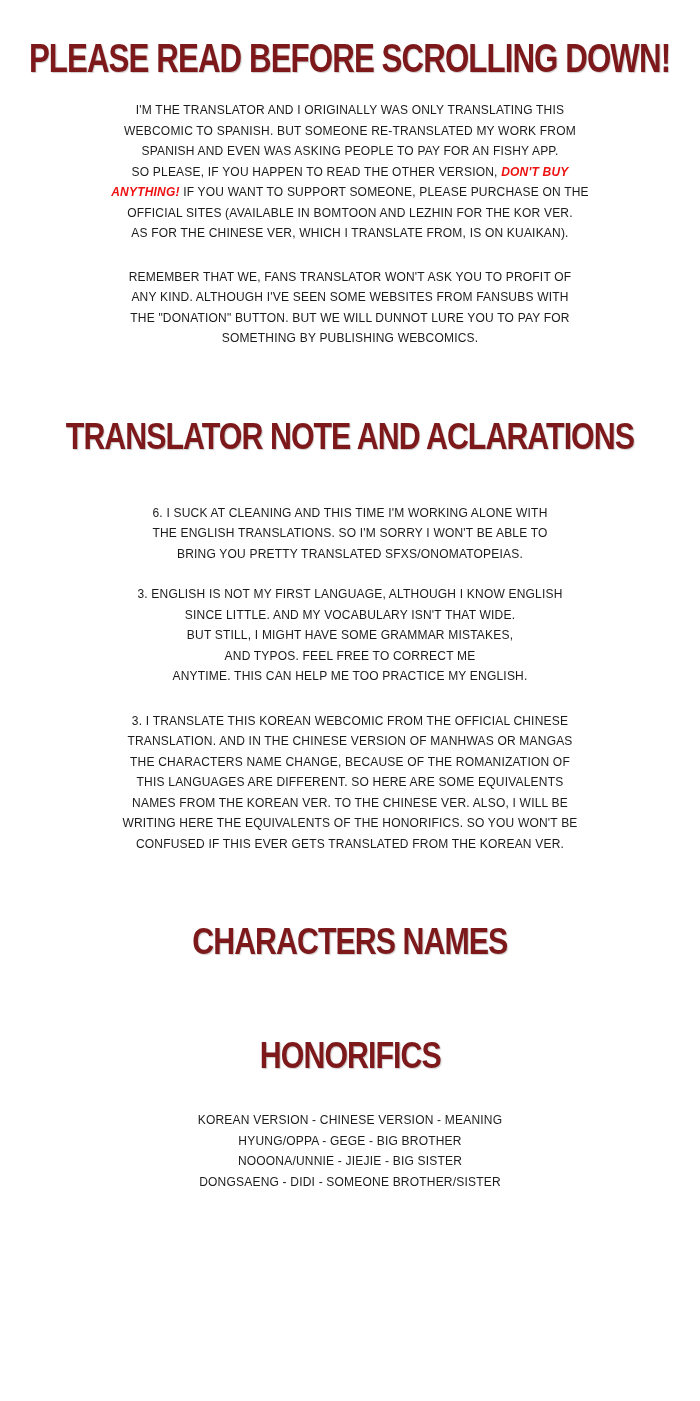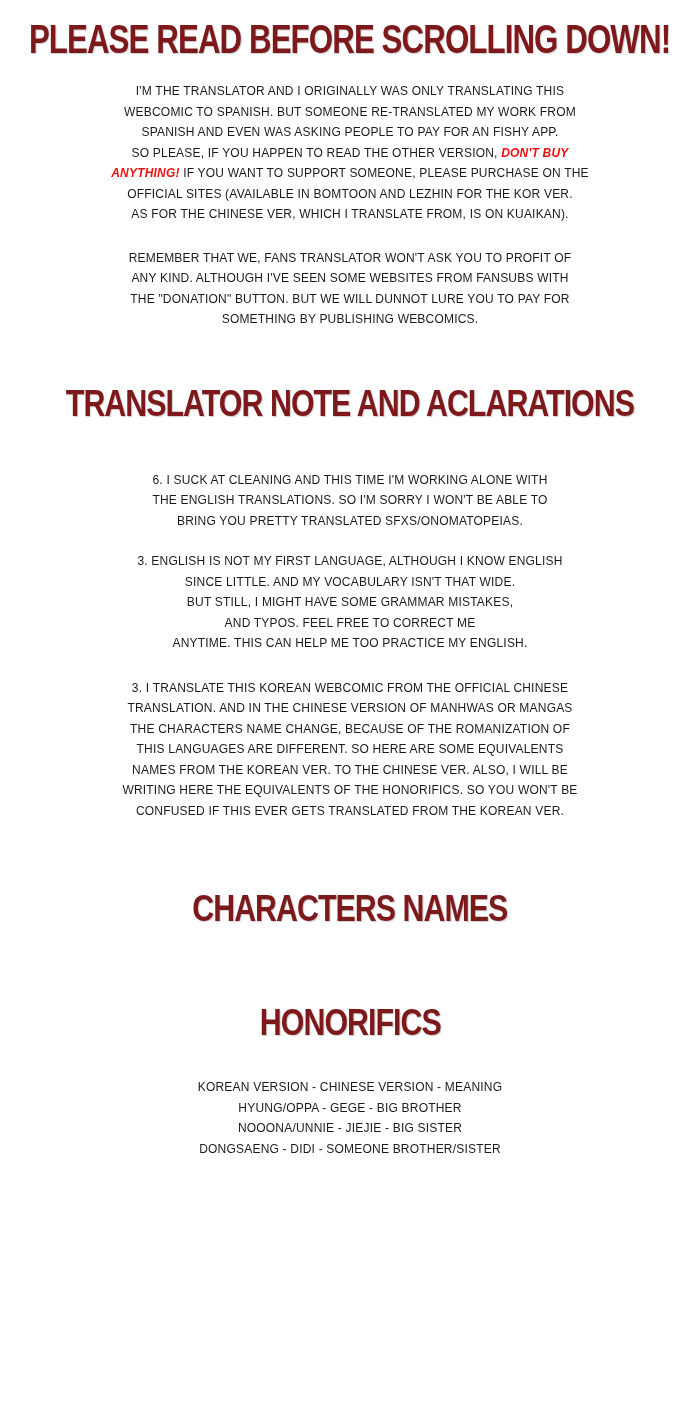--- a/index.html
+++ b/index.html
@@ -12,21 +12,21 @@
   html, body { background: var(--page-bg); }
   .page {
     position: relative;
     width: 700px;
     height: 1401px;
     margin: 0 auto;
     background: var(--page-bg);
     overflow: hidden;
     font-family: "Liberation Sans", sans-serif;
     color: var(--text-black);
-    padding-top: 19px;
+    padding-top: 38px;
   }
   .heading {
     text-align: center;
     color: var(--heading-maroon);
     font-weight: bold;
   }
   .heading .inner {
     display: inline-block;
     letter-spacing: -1px;
     white-space: nowrap;
@@ -49,21 +49,21 @@
     font-weight: bold;
   }
   .u {
     text-decoration-thickness: 1.5px;
     text-underline-offset: 3px;
   }
   
   .title            { margin-top: 0; }
   .intro-para       { margin-top: 23px; }
   .reminder-para    { margin-top: 23px; }
-  .note-heading     { margin-top: 56px; }
+  .note-heading     { margin-top: 70px; }
   .note-point-1     { margin-top: 48px; }
   .note-point-2     { margin-top: 20px; }
   .note-point-3     { margin-top: 24px; }
   .chars-heading    { margin-top: 70px; }
   .chars-lines      { margin-top: 32px; }
   .hono-heading     { margin-top: 78px; }
   .hono-lines       { margin-top: 36px; }
 </style>
 </head>
 <body>

